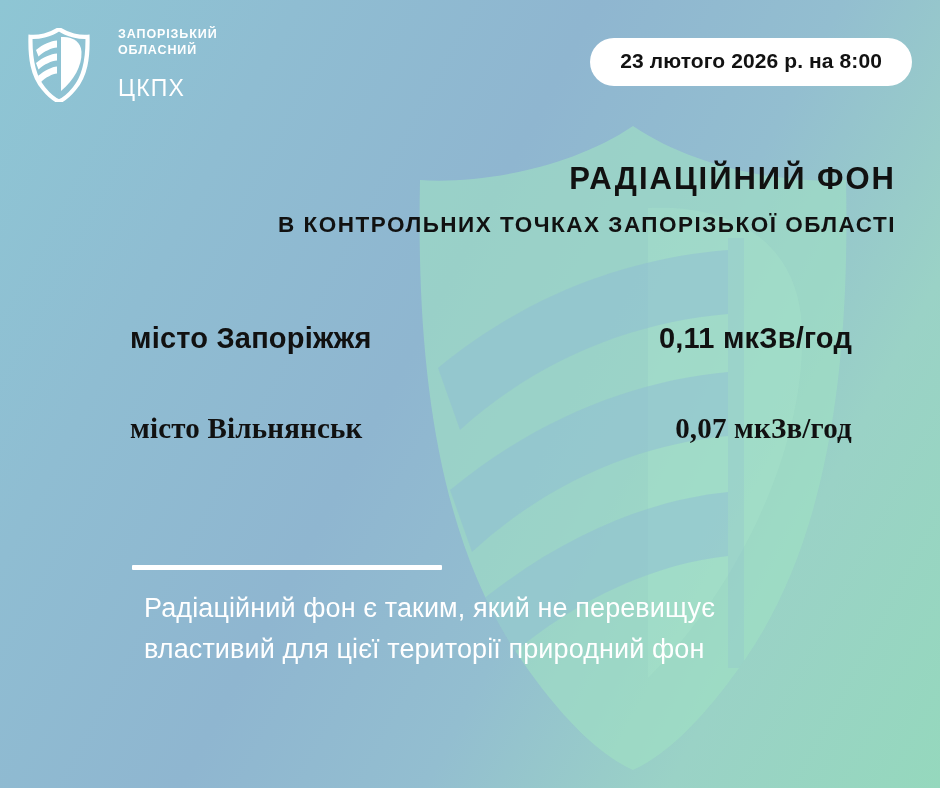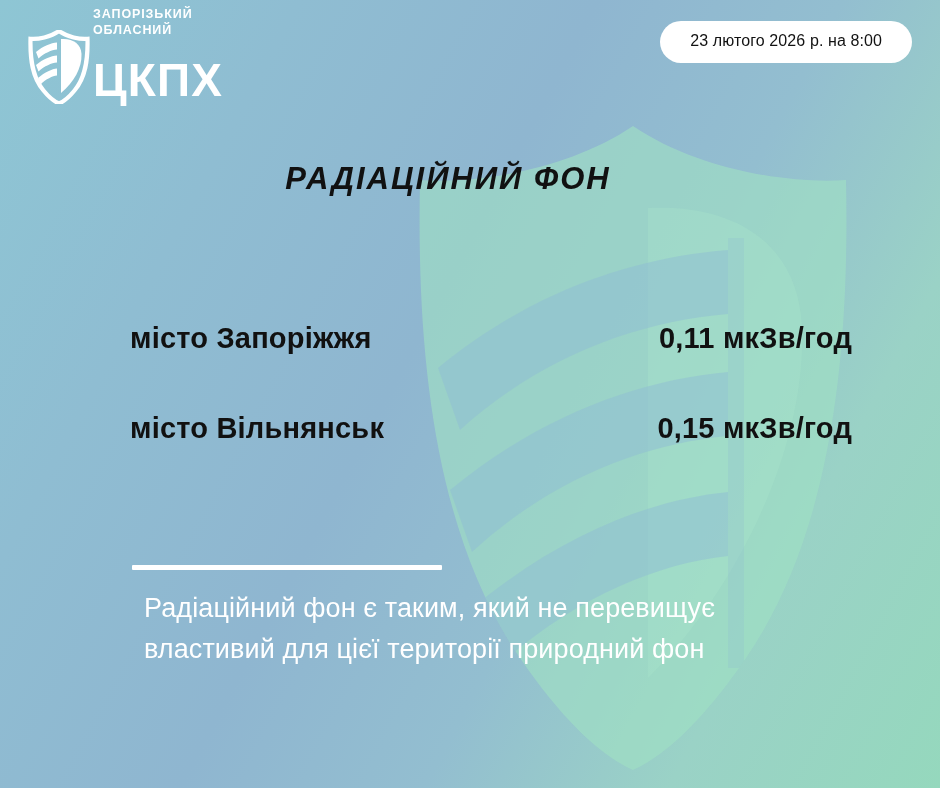--- a/index.html
+++ b/index.html
@@ -30,65 +30,64 @@
     top: 118px;
     width: 470px;
     height: 660px;
     pointer-events: none;
   }
 
   
   .brand {
     position: absolute;
     left: 28px;
-    top: 8px;
+    top: 28px;
     display: flex;
-    align-items: flex-end;
-    gap: 3px;
+    align-items: flex-start;
+    gap: 28px;
   }
   .brand-mark { width: 62px; height: 74px; display: block; flex: none; }
   .brand-text { display: flex; flex-direction: column; line-height: 1; }
   .brand-line1, .brand-line2 {
     color: #ffffff;
     font-size: 12.5px;
     font-weight: bold;
     letter-spacing: 0.9px;
   }
   .brand-line1 { margin-bottom: 3px; }
   .brand-line2 { margin-bottom: 20px; }
   .brand-acronym {
     color: #ffffff;
-    font-size: 46px;
-    font-weight: bold;
+    font-size: 23px;
+    font-weight: normal;
     letter-spacing: 1.2px;
     line-height: 1.05;
   }
 
   .date-badge {
     position: absolute;
     right: 28px;
-    top: 21px;
+    top: 38px;
     background: #ffffff;
     border-radius: 28px;
     padding: 11px 30px 13px 30px;
     color: #121212;
-    font-size: 16px;
-    font-weight: normal;
+    font-size: 21px;
+    font-weight: bold;
     white-space: nowrap;
     letter-spacing: 0.1px;
   }
 
   
   .title-block {
     position: absolute;
     left: 0;
     top: 160px;
     width: 896px;
-    text-align: center;
-    font-style: italic;
+    text-align: right;
   }
   .title-main {
     color: #111111;
     font-size: 31px;
     font-weight: bold;
     letter-spacing: 2.0px;
     line-height: 1.2;
     margin: 0 0 14px 0;
   }
   .title-sub {
@@ -106,21 +105,21 @@
     left: 130px;
     top: 322px;
     width: 722px;
   }
   .reading-row {
     display: flex;
     align-items: baseline;
     justify-content: space-between;
     height: 62px;
   }
-  .reading-row + .reading-row { margin-top: 28px; }
+  .reading-row + .reading-row { margin-top: 28px; font-family: Liberation Serif, serif; }
   .reading-label {
     color: #111111;
     font-size: 29px;
     font-weight: bold;
     letter-spacing: 0.2px;
     white-space: nowrap;
   }
   .reading-value {
     color: #111111;
     font-size: 29px;
@@ -211,30 +210,31 @@
       <span class="brand-line1">ЗАПОРІЗЬКИЙ</span>
       <span class="brand-line2">ОБЛАСНИЙ</span>
       <span class="brand-acronym">ЦКПХ</span>
     </div>
   </div>
 
   <div class="date-badge">23 лютого 2026 р. на 8:00</div>
 
   <div class="title-block">
     <h1 class="title-main">РАДІАЦІЙНИЙ ФОН</h1>
+    <h2 class="title-sub">В КОНТРОЛЬНИХ ТОЧКАХ ЗАПОРІЗЬКОЇ ОБЛАСТІ</h2>
   </div>
 
   <div class="readings">
     <div class="reading-row">
       <span class="reading-label">місто Запоріжжя</span>
       <span class="reading-value">0,11 мкЗв/год</span>
     </div>
     <div class="reading-row">
       <span class="reading-label">місто Вільнянськ</span>
-      <span class="reading-value">0,15 мкЗв/год</span>
+      <span class="reading-value">0,07 мкЗв/год</span>
     </div>
   </div>
 
   <div class="divider"></div>
   <div class="footnote">
     <span>Радіаційний фон є таким, який не перевищує</span>
     <span>властивий для цієї території природний фон</span>
   </div>
 
 </div>

